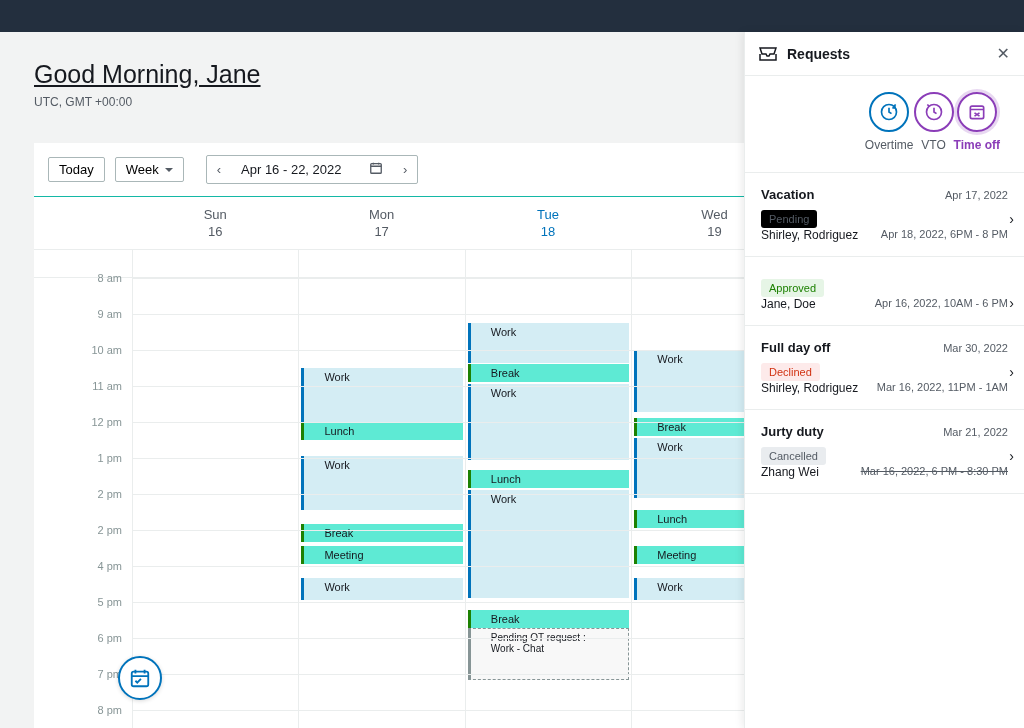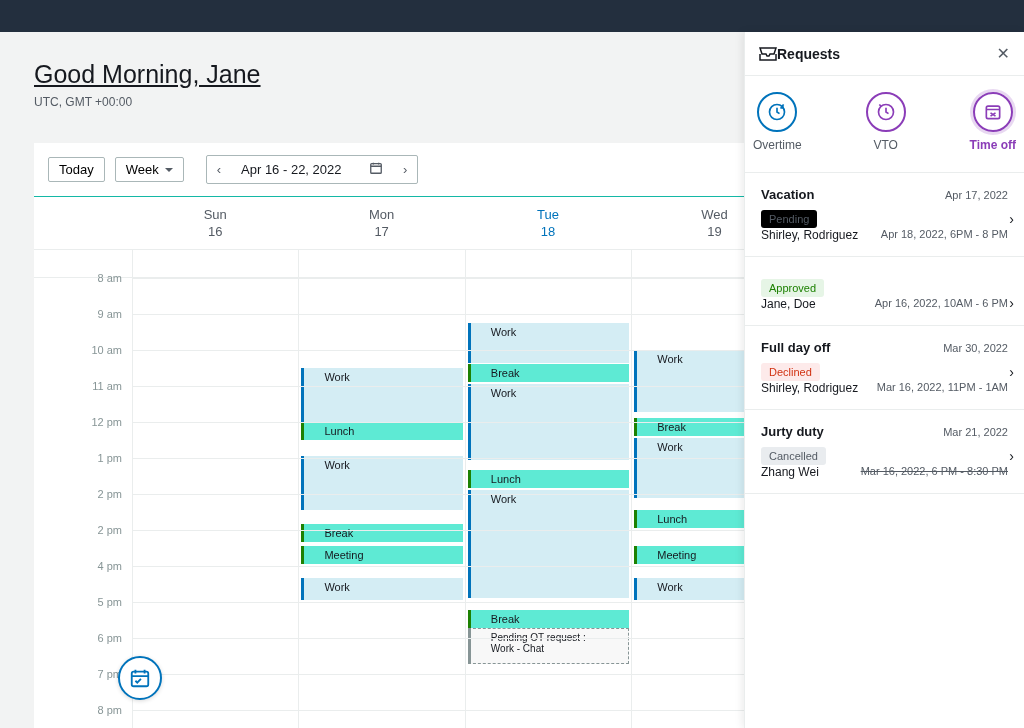--- a/index.html
+++ b/index.html
@@ -30,25 +30,25 @@
 .hour-line { position: absolute; left: 0; right: 0; border-top: 1px solid #eaeded; }
 .allday-row { height: 28px; border-bottom: 1px solid #eaeded; }
 .event { position: absolute; left: 2px; right: 2px; font-size: 11px; padding: 3px 20px; border-left: 3px solid; overflow: hidden; }
 .ev-work { background: #d4edf4; border-left-color: #0073bb; color: #16191f; }
 .ev-break { background: #5eead4; border-left-color: #1d8102; color: #16191f; }
 .ev-pending { background: #f8f8f8; border: 1px dashed #879596; border-left: 3px solid #879596; color: #16191f; font-size: 10px; }
 .fab { position: fixed; left: 118px; bottom: 28px; width: 44px; height: 44px; border: 2px solid #0073bb; border-radius: 50%; background: #fff; display: flex; align-items: center; justify-content: center; cursor: pointer; box-shadow: 0 1px 4px rgba(0,0,0,0.15); }
 .fab svg { stroke: #0073bb; }
 
 .panel { position: fixed; top: 32px; right: 0; bottom: 0; width: 280px; background: #fff; border-left: 1px solid #eaeded; box-shadow: -2px 0 8px rgba(0,0,0,0.08); display: flex; flex-direction: column; }
-.panel-head { display: flex; align-items: center; padding: 12px 14px; border-bottom: 1px solid #eaeded; }
+.panel-head { display: flex; align-items: center; padding: 12px 14px; gap: 10px; border-bottom: 1px solid #eaeded; }
 .inbox-icon { width: 18px; height: 14px; }
 .panel-title { font-size: 14px; font-weight: 700; flex: 1; }
 .close-x { cursor: pointer; color: #545b64; font-size: 16px; }
-.req-types { display: flex; justify-content: space-between; padding: 16px 8px 20px; border-bottom: 1px solid #eaeded; }
+.req-types { display: flex; justify-content: flex-end; padding: 16px 24px 20px; border-bottom: 1px solid #eaeded; }
 .req-type { text-align: center; cursor: pointer; font-size: 12px; color: #545b64; }
 .req-type-icon { width: 40px; height: 40px; border: 2px solid; border-radius: 50%; margin: 0 auto 6px; display: flex; align-items: center; justify-content: center; }
 .req-type.active .req-type-label { color: #8b3db8; font-weight: 700; }
 .ovt { border-color: #0073bb; }
 .vto { border-color: #8b3db8; }
 .toff { border-color: #8b3db8; box-shadow: 0 0 0 3px rgba(139,61,184,0.2); }
 .req-list { flex: 1; overflow-y: auto; }
 .req-item { padding: 14px 16px; border-bottom: 1px solid #eaeded; position: relative; cursor: pointer; }
 .req-row1 { display: flex; justify-content: space-between; align-items: baseline; }
 .req-title { font-size: 13px; font-weight: 700; }
@@ -130,21 +130,21 @@
             <div class="event ev-break" style="top: 296px; height: 18px;">Meeting</div>
             <div class="event ev-work" style="top: 328px; height: 22px;">Work</div>
           </div>
         <div class="day-col">
             <div class="event ev-work" style="top: 73px; height: 40px;">Work</div>
             <div class="event ev-break" style="top: 114px; height: 18px;">Break</div>
             <div class="event ev-work" style="top: 134px; height: 76px;">Work</div>
             <div class="event ev-break" style="top: 220px; height: 18px;">Lunch</div>
             <div class="event ev-work" style="top: 240px; height: 108px;">Work</div>
             <div class="event ev-break" style="top: 360px; height: 18px;">Break</div>
-            <div class="event ev-pending" style="top: 378px; height: 36px;">Pending OT request : Work - Chat</div>
+            <div class="event ev-pending" style="top: 378px; height: 52px;">Pending OT request : Work - Chat</div>
           </div>
         <div class="day-col">
             <div class="event ev-work" style="top: 100px; height: 62px;">Work</div>
             <div class="event ev-break" style="top: 168px; height: 18px;">Break</div>
             <div class="event ev-work" style="top: 188px; height: 60px;">Work</div>
             <div class="event ev-break" style="top: 260px; height: 18px;">Lunch</div>
             <div class="event ev-break" style="top: 296px; height: 18px;">Meeting</div>
             <div class="event ev-work" style="top: 328px; height: 22px;">Work</div>
           </div>
         <div class="day-col">

